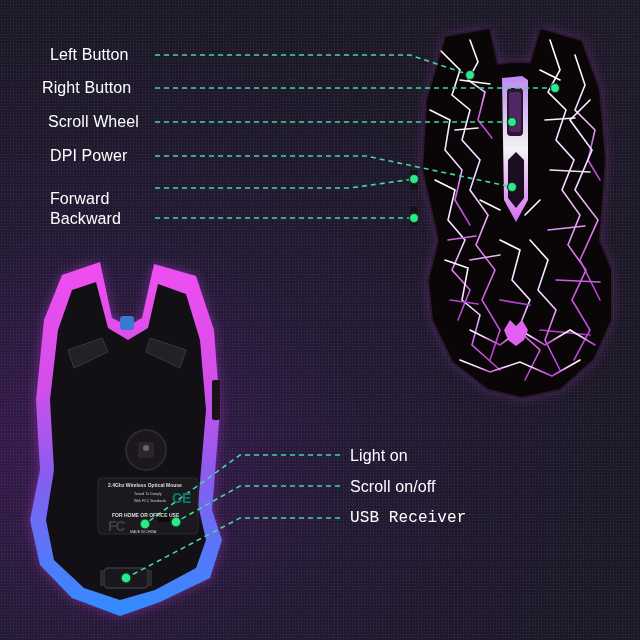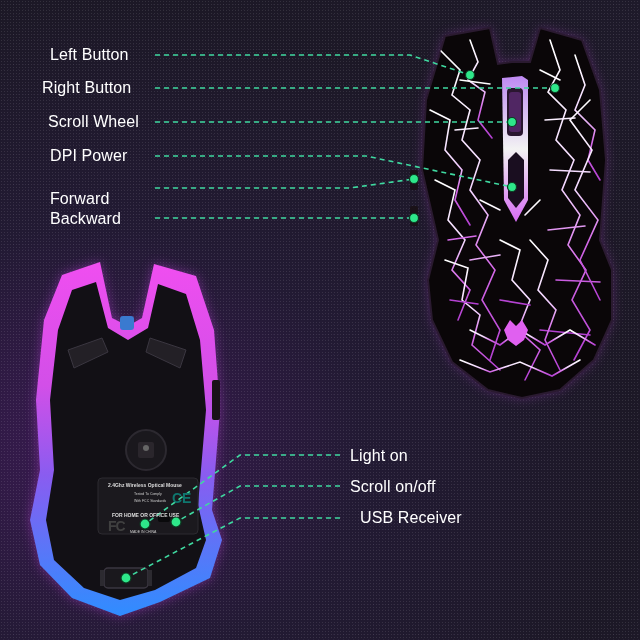--- a/index.html
+++ b/index.html
@@ -159,13 +159,13 @@
 
 <div class="label" style="left:50px;top:47px;">Left Button</div>
 <div class="label" style="left:42px;top:80px;">Right Button</div>
 <div class="label" style="left:48px;top:114px;">Scroll Wheel</div>
 <div class="label" style="left:50px;top:148px;">DPI Power</div>
 <div class="label" style="left:50px;top:191px;">Forward</div>
 <div class="label" style="left:50px;top:211px;text-align:right;">Backward</div>
 
 <div class="label" style="left:350px;top:448px;">Light on</div>
 <div class="label" style="left:350px;top:479px;">Scroll on/off</div>
-<div class="label" style="left:360px;top:510px;">USB Receiver</div>
+<div class="label" style="left:350px;top:510px;font-family:Liberation Mono, monospace;">USB Receiver</div>
 
 </body></html>

